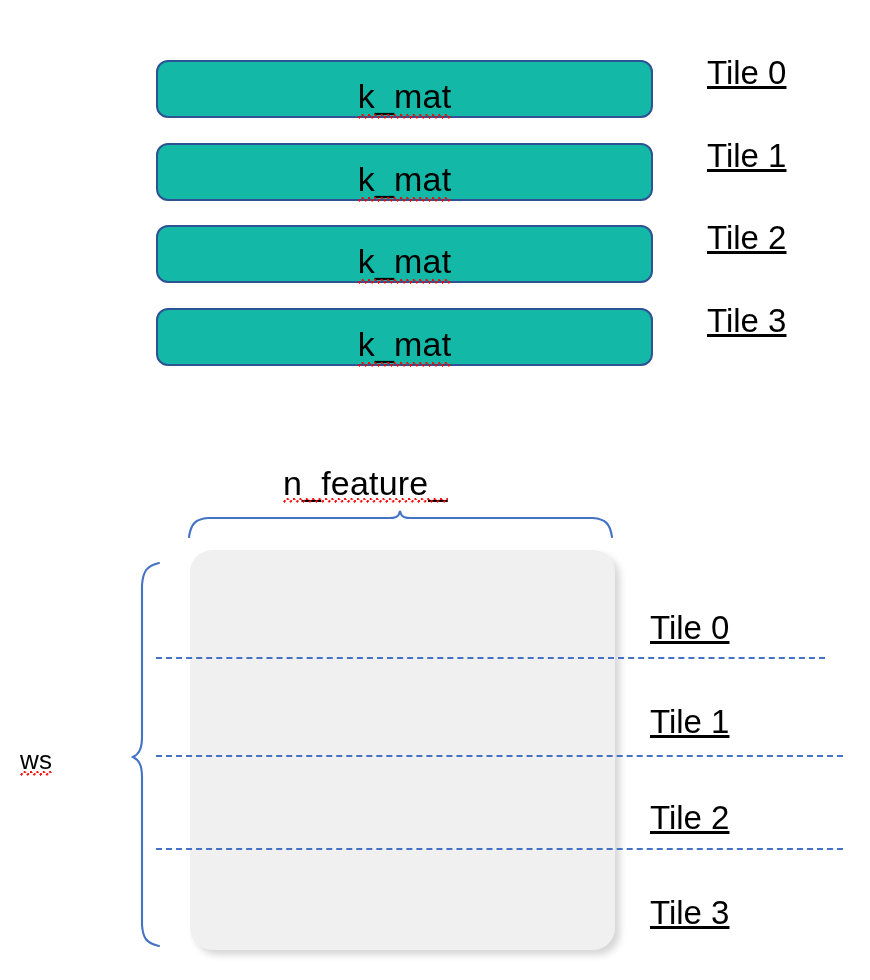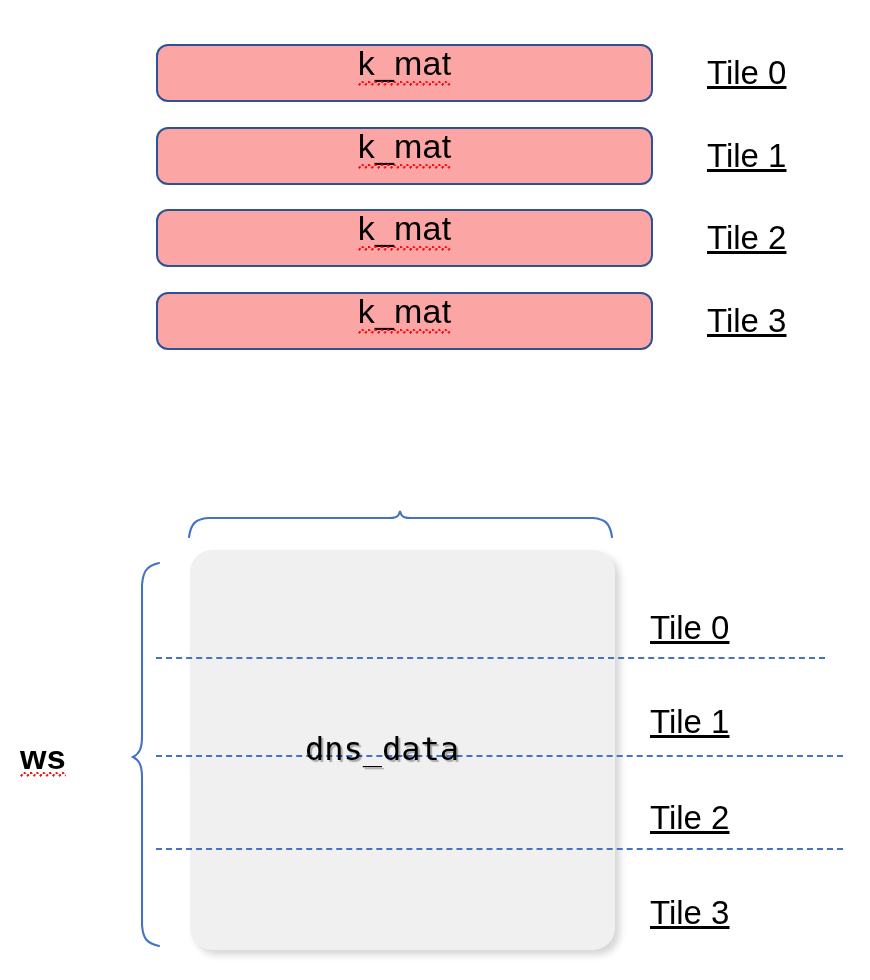--- a/index.html
+++ b/index.html
@@ -22,24 +22,25 @@
     width: 870px;
     height: 980px;
   }
 
   
   .kmat-box {
     position: absolute;
     box-sizing: border-box;
     border: 2.5px solid #2E5395;
     border-radius: 12px;
-    background: #fca5a5;
+    background: #14b8a6;
     display: flex;
-    align-items: flex-start;
+    align-items: flex-end;
     justify-content: center;
+    margin-top: 16px;
   }
   .kmat-label {
     position: relative;
     font-size: 34px;
     color: #000000;
     line-height: 1;
     letter-spacing: 0.2px;
     white-space: nowrap;
     display: inline-block;
     padding-bottom: 3px;
@@ -154,44 +155,46 @@
     <span class="kmat-label squiggle">k_mat</span>
   </div>
   <div class="tile-label-right" style="left:707px; top:304px;">Tile 3</div>
 
   <div class="data-block"></div>
 
   <div class="dash-line" style="left:156px; top:657px; width:669px;"></div>
   <div class="dash-line" style="left:156px; top:755px; width:687px;"></div>
   <div class="dash-line" style="left:156px; top:848px; width:687px;"></div>
 
-  <div class="data-label">dns_data</div>
 
   <svg class="vector-layer" viewBox="0 0 870 980">
 
     <path d="M 189 537
              C 191 523, 196 519, 208 518
              L 390 518
              C 398 518, 399 515, 400 511
              C 401 515, 402 518, 410 518
              L 593 518
              C 605 519, 610 523, 612 537" fill="none" stroke="#4472C4" stroke-width="2.1" stroke-linecap="round"></path>
 
     <path d="M 159 563
              C 146 566, 143 572, 142 585
              L 142 737
              C 142 749, 139 754, 133 757
              C 139 760, 142 765, 142 777
              L 142 925
              C 143 938, 146 943, 159 946" fill="none" stroke="#4472C4" stroke-width="2.1" stroke-linecap="round"></path>
   </svg>
 
+  <div class="nfeature-text">
+    <span class="kmat-label squiggle" style="font-size:34px;padding-bottom:0;">n_feature_</span>
+  </div>
 
   <div class="ws-text">
-    <span class="kmat-label squiggle" style="font-size:34px;font-weight:bold;padding-bottom:0;">ws</span>
+    <span class="kmat-label squiggle" style="font-size:26px;font-weight:normal;padding-bottom:0;">ws</span>
   </div>
 
   <div class="tile-label-right" style="left:650px; top:611px;">Tile 0</div>
   <div class="tile-label-right" style="left:650px; top:705px;">Tile 1</div>
   <div class="tile-label-right" style="left:650px; top:801px;">Tile 2</div>
   <div class="tile-label-right" style="left:650px; top:896px;">Tile 3</div>
 
 </div>
 
 </body></html>

